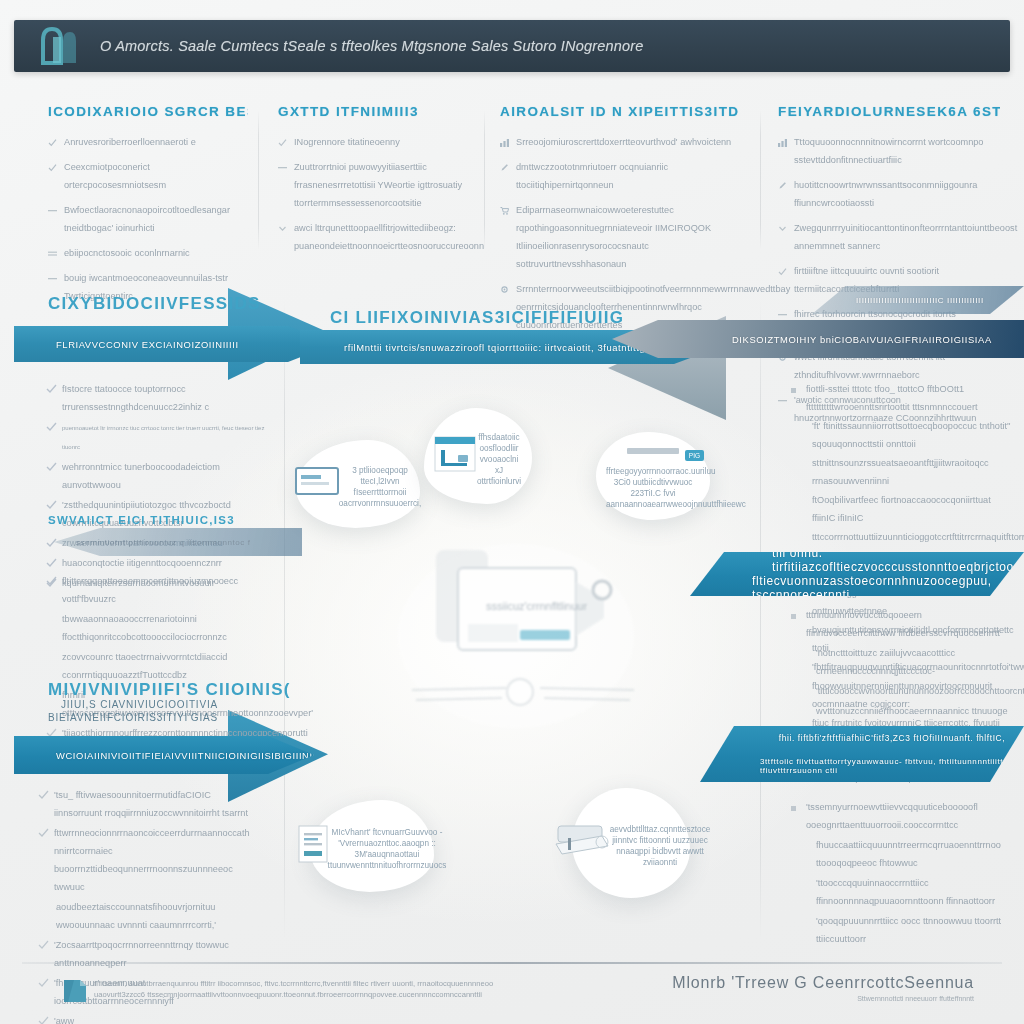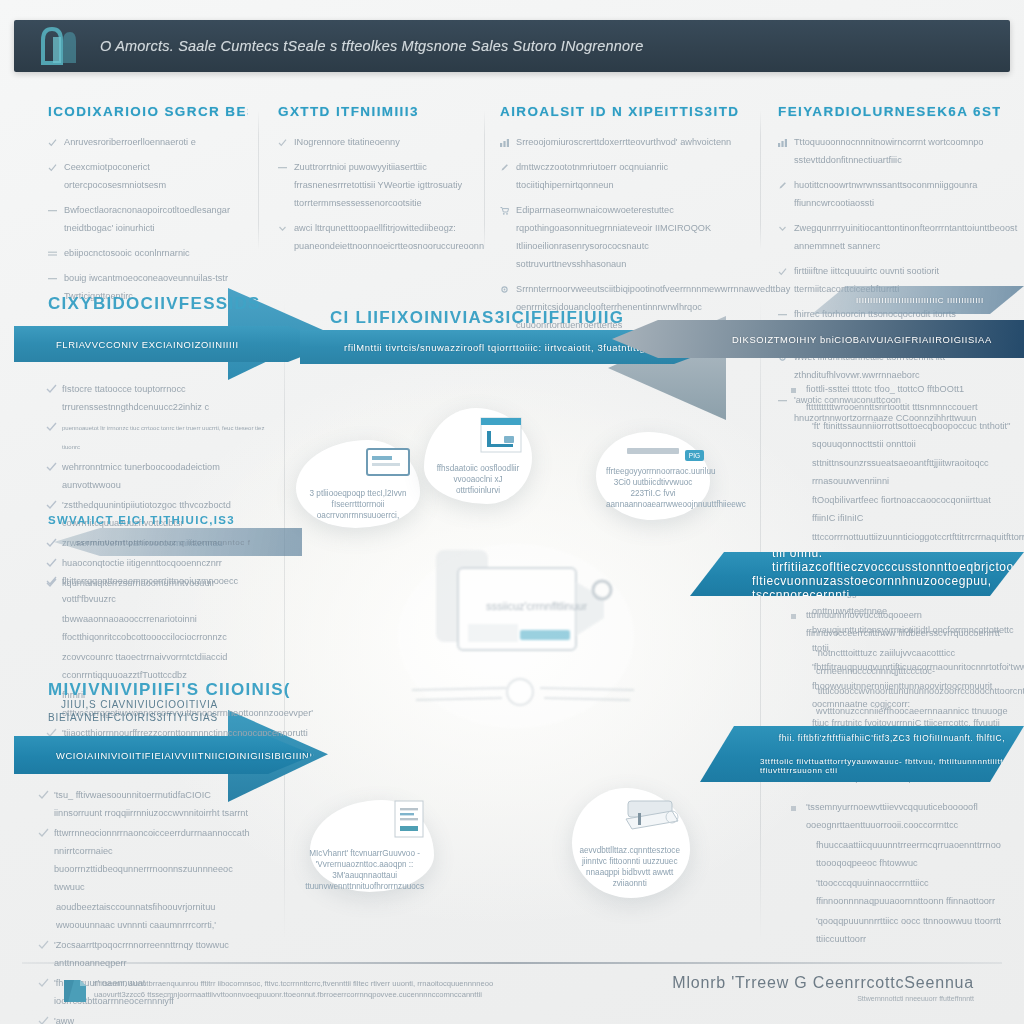--- a/index.html
+++ b/index.html
@@ -90,21 +90,21 @@
   }
 
   
   .wedge{ position:absolute; }
 
   
   .cloud{
     position:absolute;
     background:#ffffff;
     box-shadow:0 6px 22px rgba(90,105,120,.16);
-    display:flex; flex-direction:column; align-items:flex-end; justify-content:center;
+    display:flex; flex-direction:row; align-items:center; justify-content:center;
     text-align:center; padding:10px;
   }
   .cloud .cap{ font-size:8.2px; line-height:11px; color:#8fa3b2; filter:blur(.6px); margin-top:6px; }
   .c1{ border-radius:58% 42% 52% 48% / 55% 60% 40% 45%; }
   .c2{ border-radius:48% 52% 42% 58% / 62% 52% 48% 38%; }
   .c3{ border-radius:46% 54% 50% 50% / 50% 56% 44% 50%; }
 
   .mini-icon{ filter:blur(.3px); }
 
   

